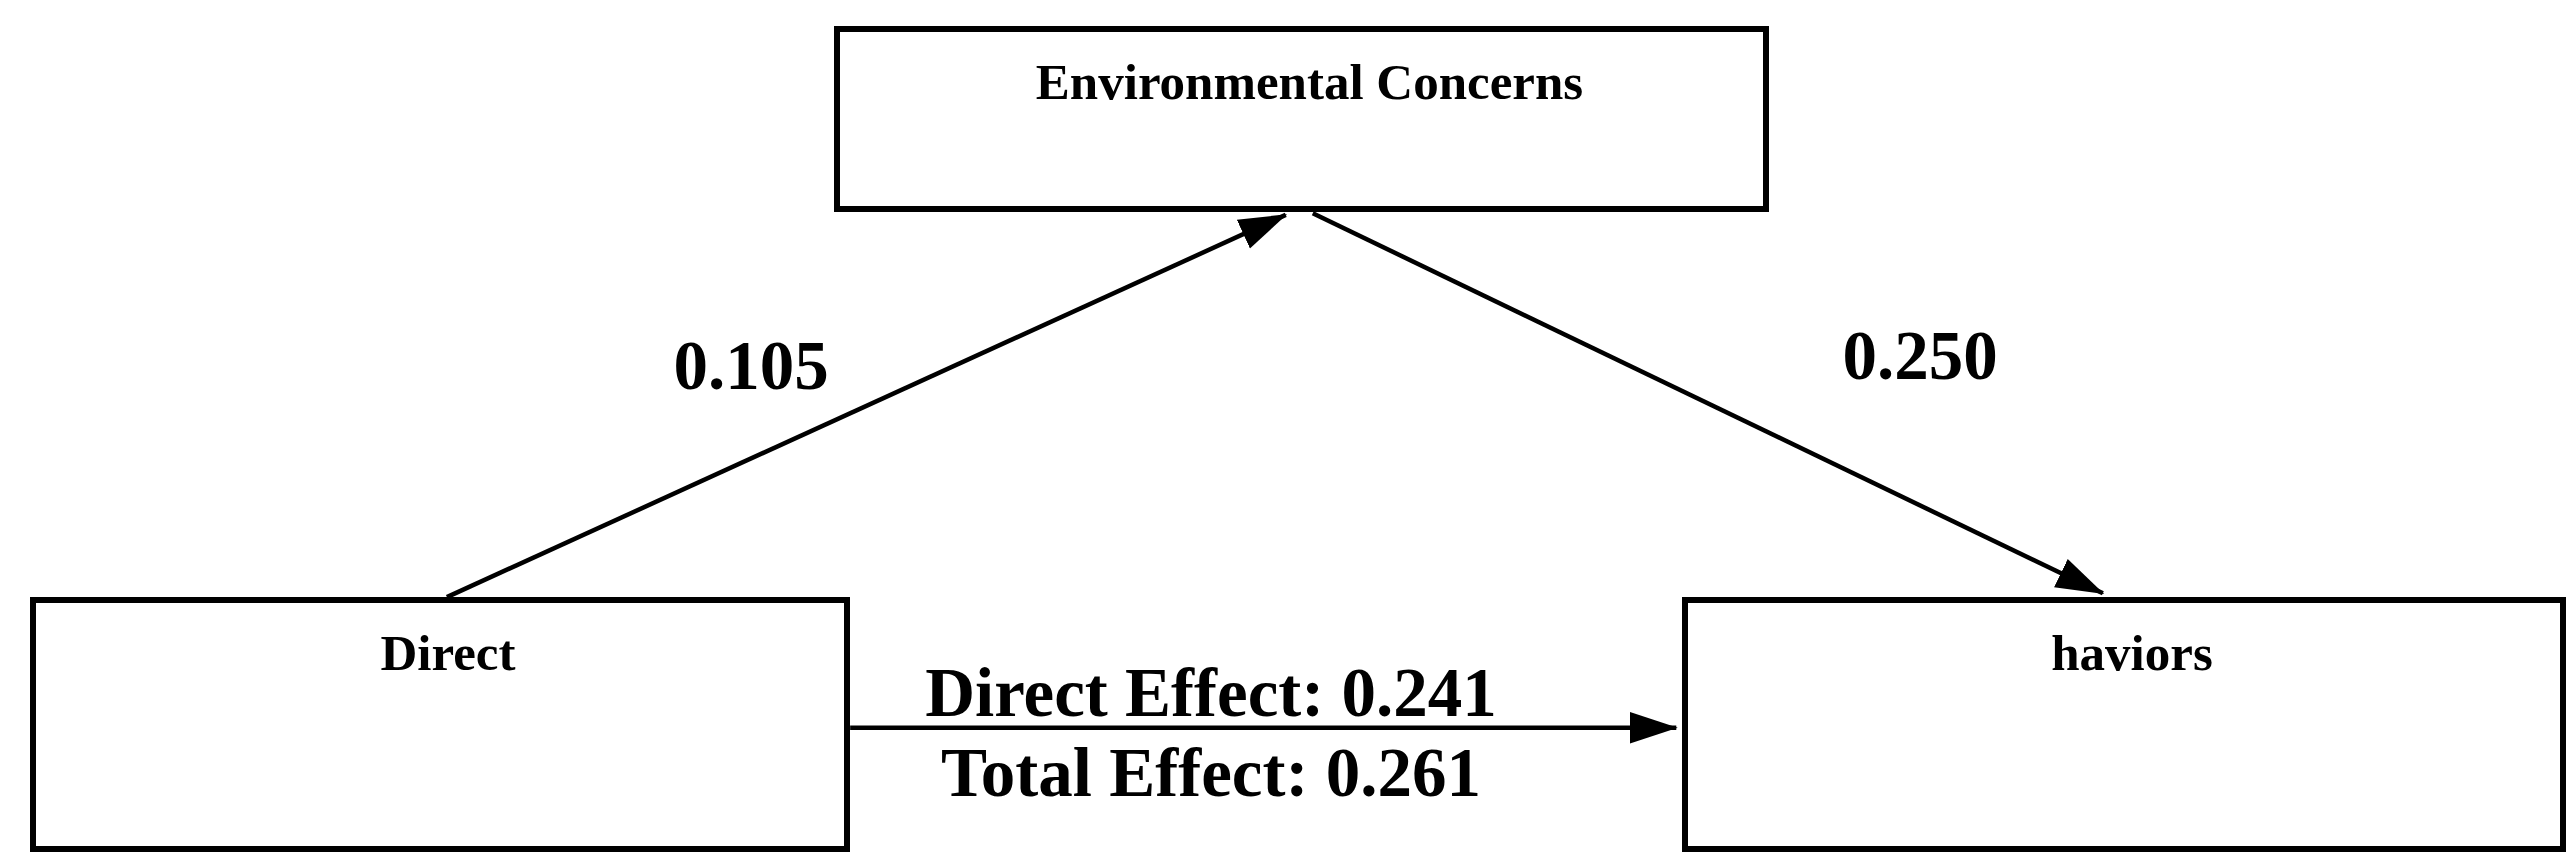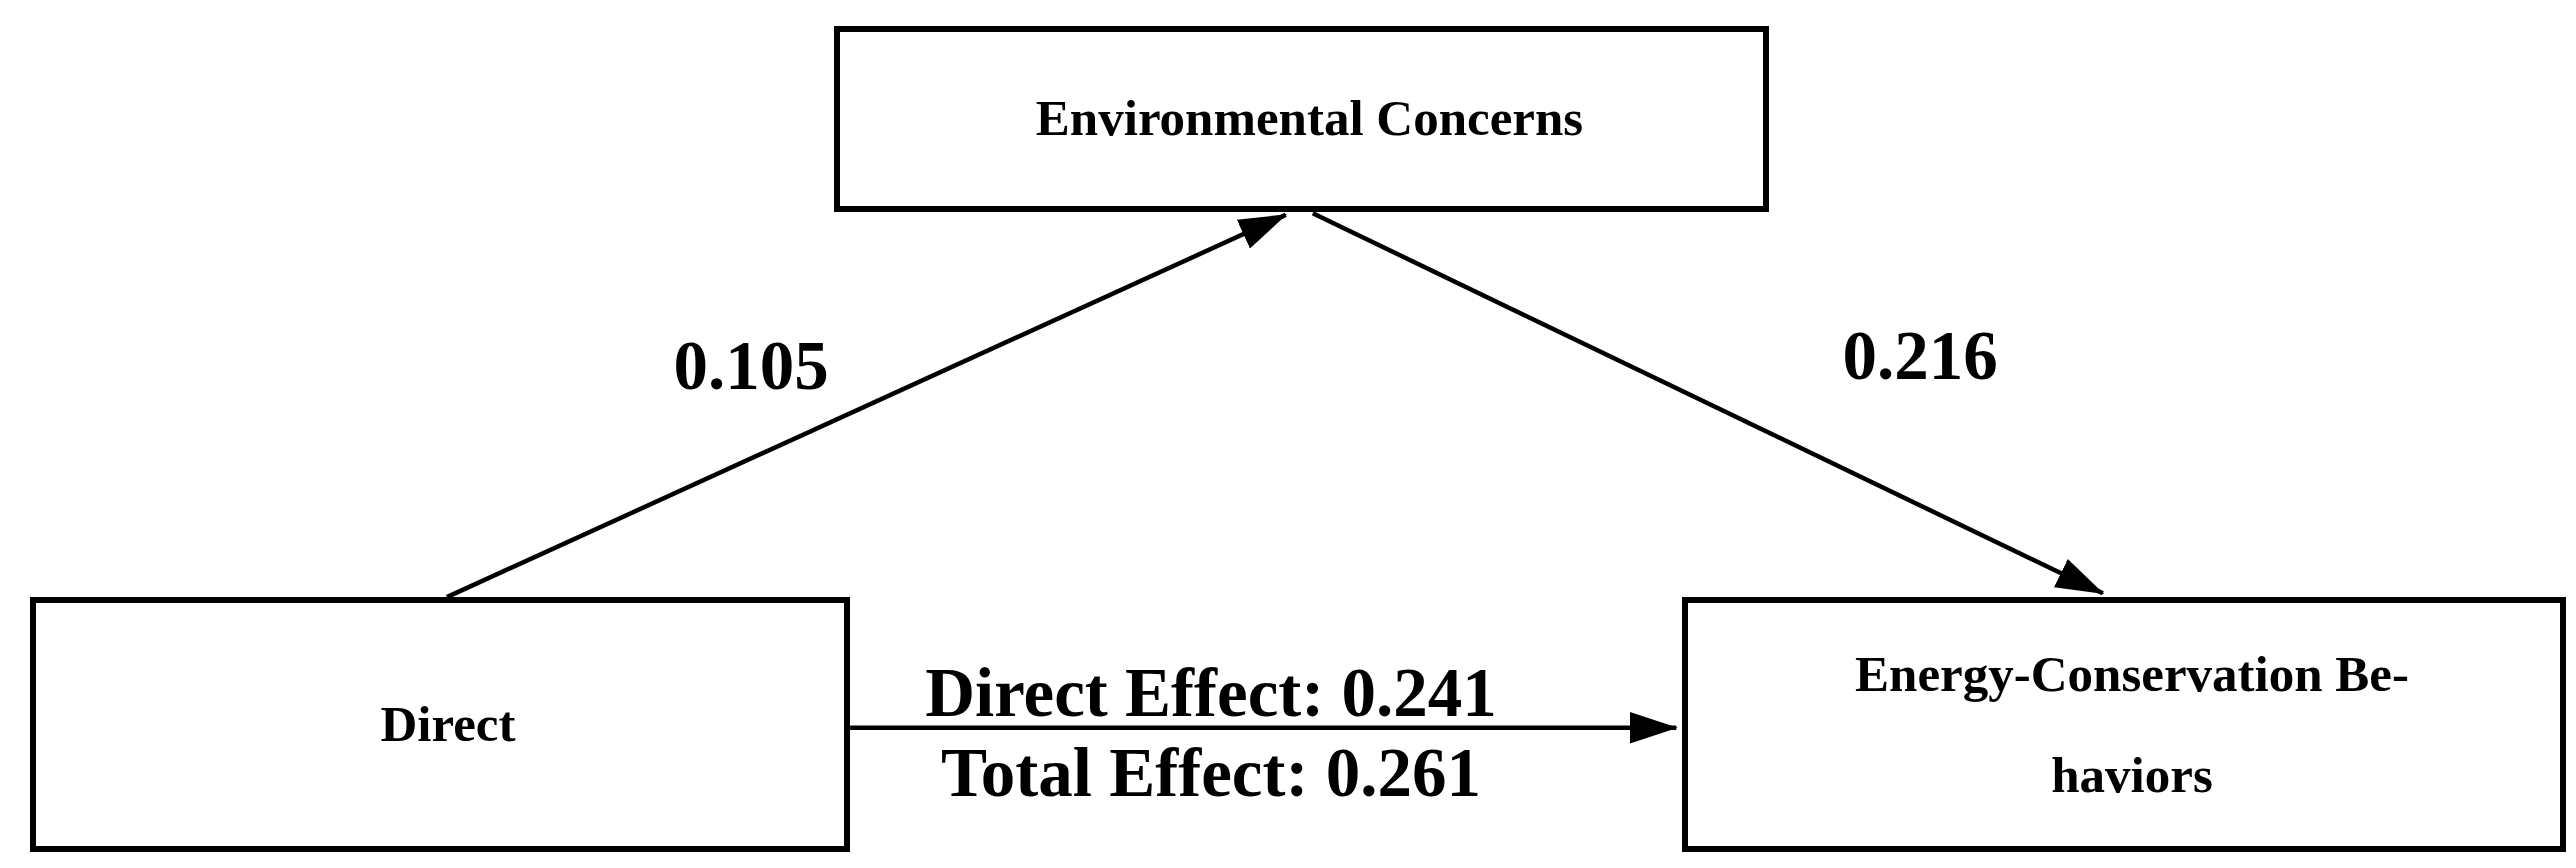--- a/index.html
+++ b/index.html
@@ -19,21 +19,21 @@
     width: 2576px; height: 869px;
   }
   .node {
     position: absolute;
     box-sizing: border-box;
     border: 6px solid #000000;
     background: #ffffff;
     display: flex;
     flex-direction: column;
     align-items: center;
-    justify-content: center;
+    justify-content: flex-start;
     text-align: center;
     font-size: 51px;
     line-height: 101px;
     white-space: nowrap;
     padding-left: 16px;
   }
   .node-mediator   { left: 834px; top: 25.5px;  width: 935px; height: 186px; }
   .node-independent{ left: 30px;   top: 597px; width: 820px; height: 255px; }
   .node-dependent  { left: 1682px; top: 597px; width: 884px; height: 255px; }
   .edge-label {
@@ -65,26 +65,25 @@
 
   <div class="node node-mediator">
     <span>Environmental Concerns</span>
   </div>
 
   <div class="node node-independent">
     <span>Direct</span>
   </div>
 
   <div class="node node-dependent">
-    <span>Energy-Conservation Be-</span>
     <span>haviors</span>
   </div>
 
   <div class="edge-label label-a">0.105</div>
 
-  <div class="edge-label label-b">0.216</div>
+  <div class="edge-label label-b">0.250</div>
 
   <div class="edge-label label-direct">Direct Effect: 0.241</div>
 
   <div class="edge-label label-total">Total Effect: 0.261</div>
 
 </div>
 
 
 </body></html>

